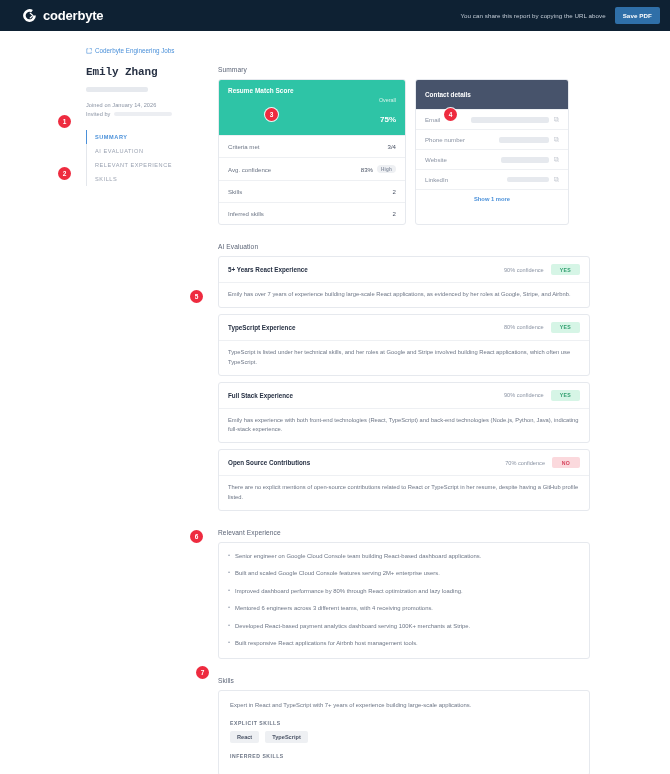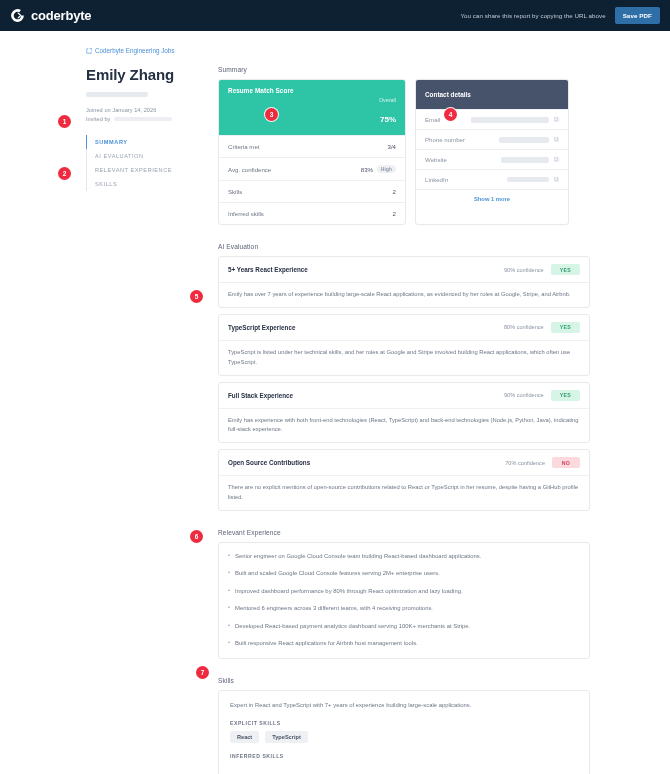--- a/index.html
+++ b/index.html
@@ -11,21 +11,21 @@
     overflow: hidden;
   }
 
   
   .topbar {
     height: 31px;
     background: #0e2133;
     display: flex;
     align-items: center;
     justify-content: space-between;
-    padding: 0 10px 0 9px;
+    padding: 0 10px 0 21px;
   }
   .brand { display: flex; align-items: center; gap: 5px; }
   .brand-logo { width: 17px; height: 17px; display: block; }
   .brand-name {
     color: #ffffff;
     font-size: 13px;
     font-weight: 700;
     letter-spacing: -0.2px;
   }
   .topbar-right { display: flex; align-items: center; gap: 9px; }
@@ -58,24 +58,25 @@
     font-size: 6.3px;
     text-decoration: none;
   }
   .ext-icon { width: 6px; height: 6px; display: block; }
 
   .columns { display: flex; padding-left: 86px; padding-right: 80px; margin-top: 12px; }
 
   
   .left-col { width: 132px; flex: 0 0 132px; padding-right: 10px; }
   .cand-name {
-    font-size: 15px;
+    font-size: 11px;
     font-weight: 700;
     color: #263043;
     letter-spacing: -0.1px;
+    font-family: Liberation Mono, monospace;
   }
   .redact { background: #e6e9ee; border-radius: 2px; display: inline-block; }
   .cand-redact { width: 62px; height: 5px; margin-top: 8px; }
   .meta-line { font-size: 5.6px; color: #8a93a3; margin-top: 6px; letter-spacing: 0.05px; }
   .meta-line.second { margin-top: 3px; display: flex; align-items: center; gap: 4px; }
   .meta-redact { width: 58px; height: 4px; background: #eceef2; }
   .side-nav { margin-top: 13px; border-left: 1px solid #e4e7ec; }
   .side-nav-item {
     font-size: 5.6px;
     letter-spacing: 0.55px;

